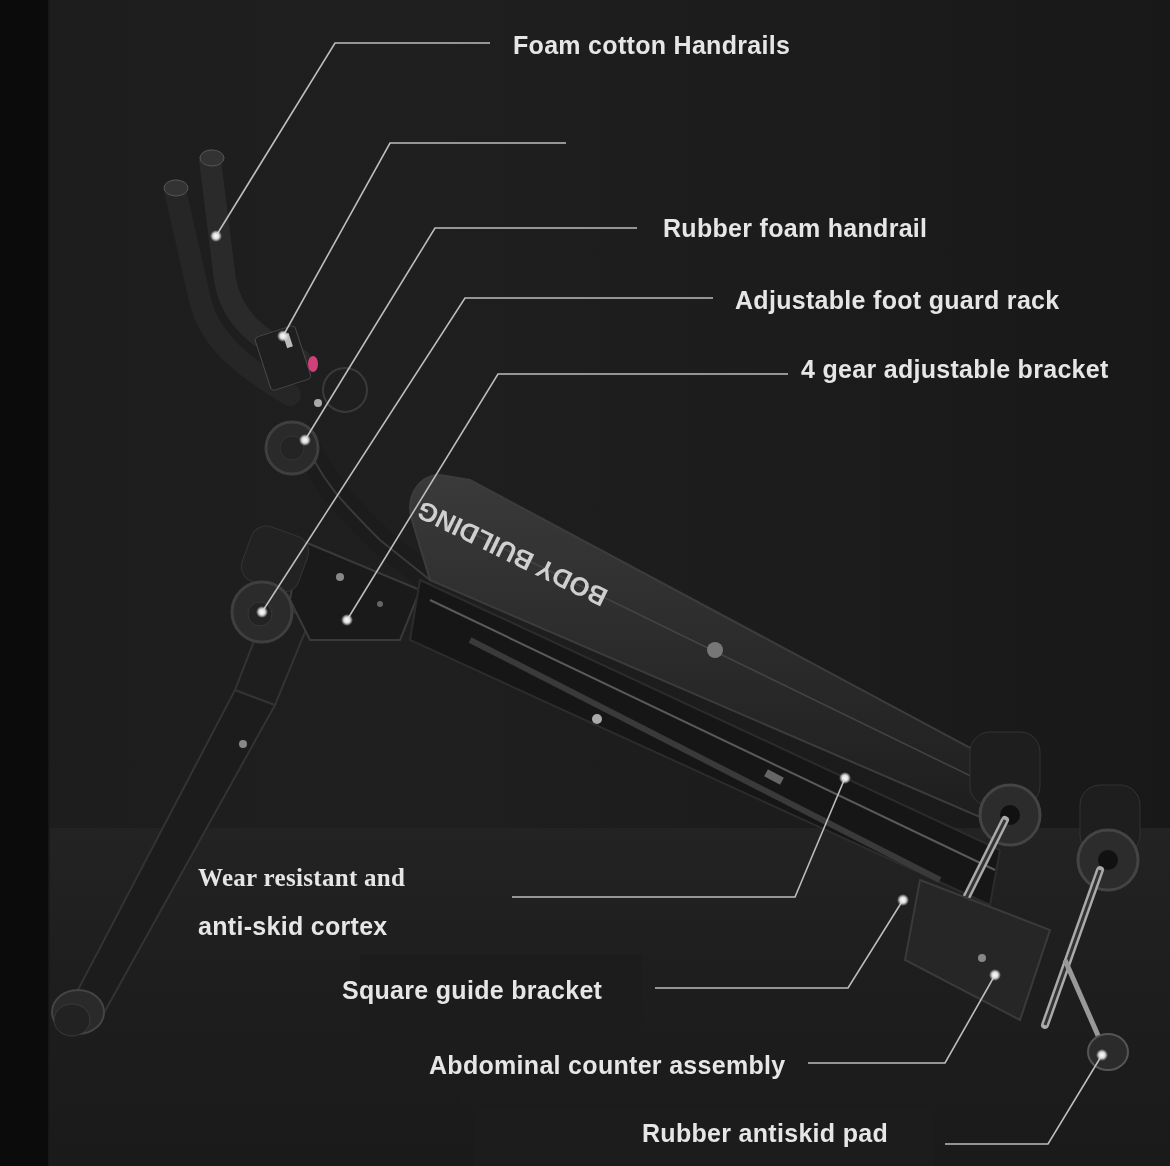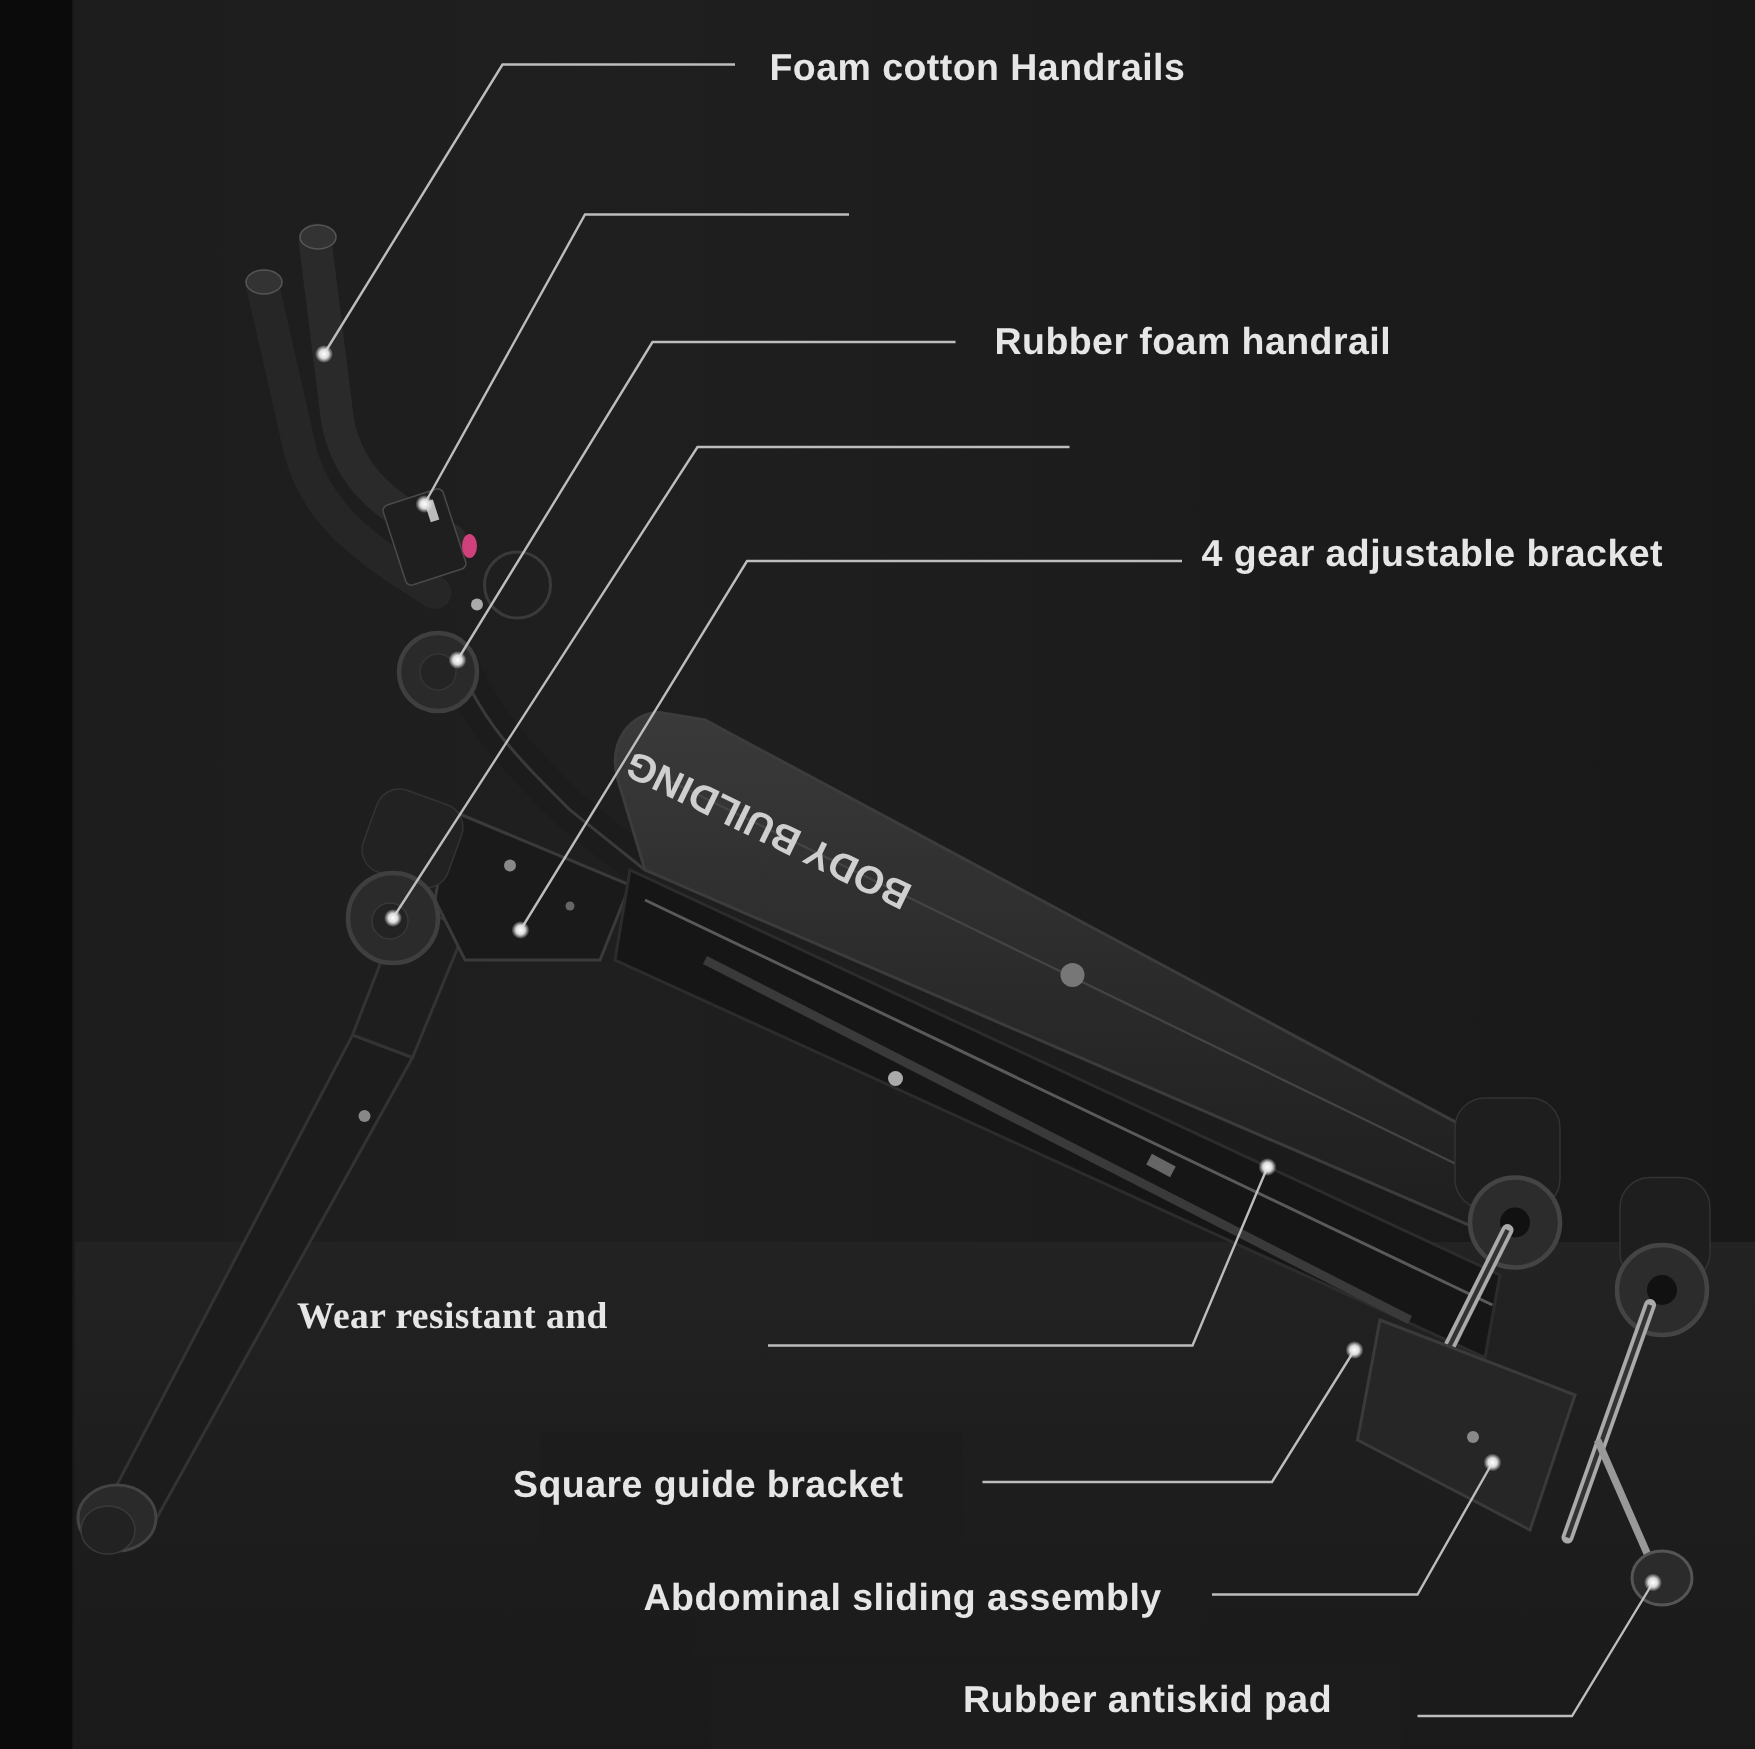--- a/index.html
+++ b/index.html
@@ -152,18 +152,20 @@
       <circle cx="347" cy="620" r="6" fill="url(#dotG)"></circle>
       <circle cx="845" cy="778" r="6" fill="url(#dotG)"></circle>
       <circle cx="903" cy="900" r="6" fill="url(#dotG)"></circle>
       <circle cx="995" cy="975" r="6" fill="url(#dotG)"></circle>
       <circle cx="1102" cy="1055" r="6" fill="url(#dotG)"></circle>
     </g>
   </svg>
 
   <div class="label" style="left:513px;top:31px;">Foam cotton Handrails</div>
   <div class="label" style="left:663px;top:214px;">Rubber foam handrail</div>
+  <div class="label" style="left:735px;top:286px;">Adjustable foot guard rack</div>
   <div class="label" style="left:801px;top:355px;">4 gear adjustable bracket</div>
   <div class="label" style="left:198px;top:864px;font-family:Liberation Serif, serif;">Wear resistant and</div>
+  <div class="label" style="left:198px;top:912px;">anti-skid cortex</div>
   <div class="label" style="left:342px;top:976px;">Square guide bracket</div>
-  <div class="label" style="left:429px;top:1051px;">Abdominal sliding assembly</div>
+  <div class="label" style="left:429px;top:1051px;">Abdominal counter assembly</div>
   <div class="label" style="left:642px;top:1119px;">Rubber antiskid pad</div>
 </div>
 
 </body></html>

